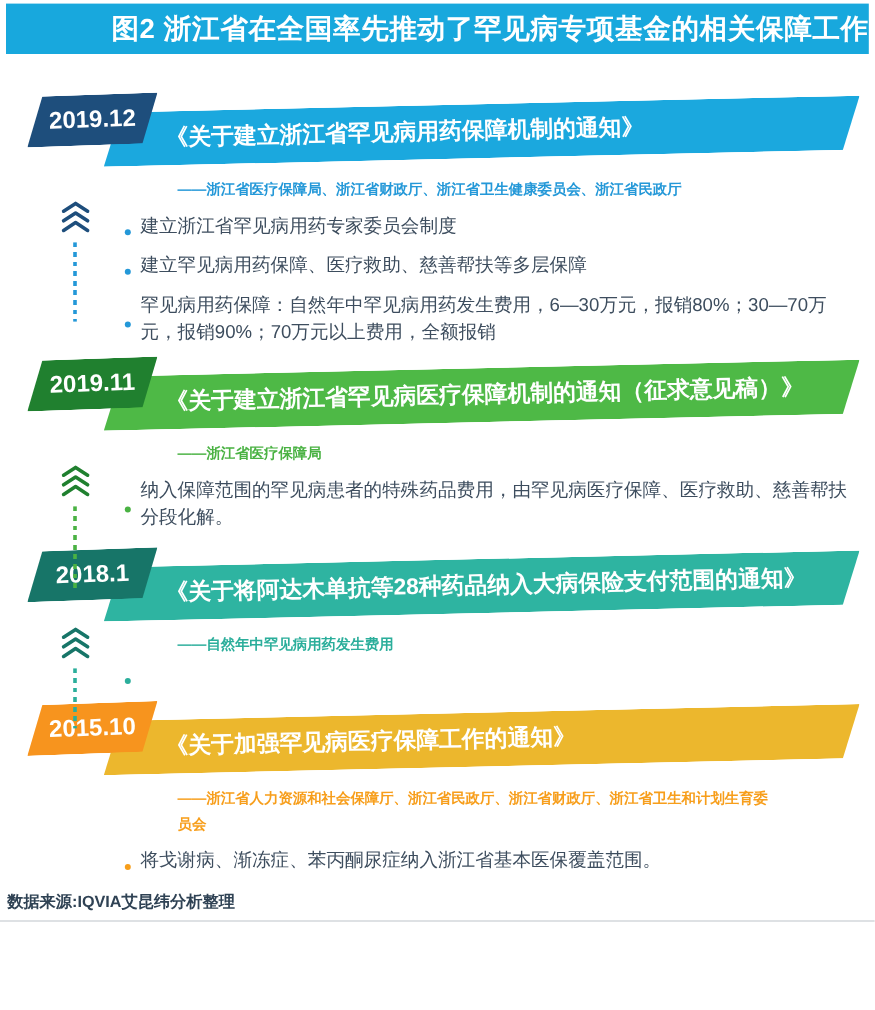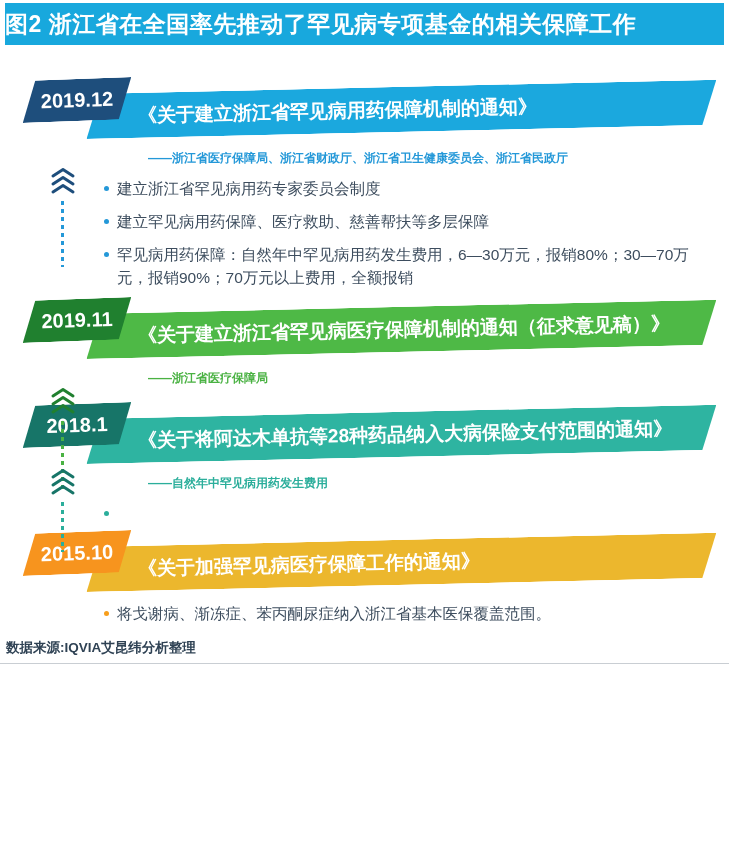--- a/index.html
+++ b/index.html
@@ -12,21 +12,21 @@
   }
 
   
   .title-bar {
     margin: 3px 5px 0 5px;
     height: 42px;
     background: var(--title-bg, #18a8dd);
     color: #ffffff;
     font-size: 23px;
     font-weight: 700;
-    text-align: left;
+    text-align: right;
     line-height: 42px;
     letter-spacing: 0.5px;
   }
 
   
   .timeline-section { position: relative; }
   .timeline-section.s1 { margin-top: 34px; }
   .timeline-section.s2 { margin-top: 9px; }
   .timeline-section.s3 { margin-top: 15px; }
   .timeline-section.s4 { margin-top: 16px; }
@@ -73,21 +73,21 @@
     line-height: 22px;
   }
   .timeline-section.s4 .issuer { max-width: 500px; }
 
   .bullets {
     list-style: none;
     margin: 8px 10px 0 104px;
   }
   .bullets li {
     display: flex;
-    align-items: flex-start;
+    align-items: center;
     color: var(--body-text, #3d4d5e);
     font-size: 15.5px;
     line-height: 23px;
     margin-bottom: 10px;
   }
   .bullets .dot {
     flex: 0 0 auto;
     width: 5px; height: 5px;
     border-radius: 50%;
     background: var(--accent);
@@ -177,20 +177,24 @@
   <div class="chevrons">
     <svg width="26" height="28" viewBox="0 0 26 28" aria-hidden="true">
       <polyline points="3,9 13,2.5 23,9" fill="none" stroke="currentColor" stroke-width="3" stroke-linecap="round" stroke-linejoin="round"></polyline>
       <polyline points="3,17 13,10.5 23,17" fill="none" stroke="currentColor" stroke-width="3" stroke-linecap="round" stroke-linejoin="round"></polyline>
       <polyline points="3,25 13,18.5 23,25" fill="none" stroke="currentColor" stroke-width="3" stroke-linecap="round" stroke-linejoin="round"></polyline>
     </svg>
     <div class="dotline"></div>
   </div>
   <p class="issuer">——浙江省医疗保障局</p>
   <ul class="bullets">
+    <li>
+        <span class="dot"></span>
+        <span>纳入保障范围的罕见病患者的特殊药品费用，由罕见病医疗保障、医疗救助、慈善帮扶分段化解。</span>
+      </li>
   </ul>
 </section>
 
 <section class="timeline-section s3" style="--dark: #177568; --light: #2eb4a1; --accent: #2bae9b;">
   <div class="sec-header">
     <div class="banner">
       <span>《关于将阿达木单抗等28种药品纳入大病保险支付范围的通知》</span>
     </div>
     <div class="date-box">
       <span>2018.1</span>
@@ -214,20 +218,21 @@
 
 <section class="timeline-section s4" style="--dark: #f7941e; --light: #ecb72d; --accent: #f79e1b;">
   <div class="sec-header">
     <div class="banner">
       <span>《关于加强罕见病医疗保障工作的通知》</span>
     </div>
     <div class="date-box">
       <span>2015.10</span>
     </div>
   </div>
+  <p class="issuer">——浙江省人力资源和社会保障厅、浙江省民政厅、浙江省财政厅、浙江省卫生和计划生育委员会</p>
   <ul class="bullets">
     <li>
         <span class="dot"></span>
         <span>将戈谢病、渐冻症、苯丙酮尿症纳入浙江省基本医保覆盖范围。</span>
       </li>
   </ul>
 </section>
 
 <footer>
   <p class="footer">数据来源:IQVIA艾昆纬分析整理</p>

